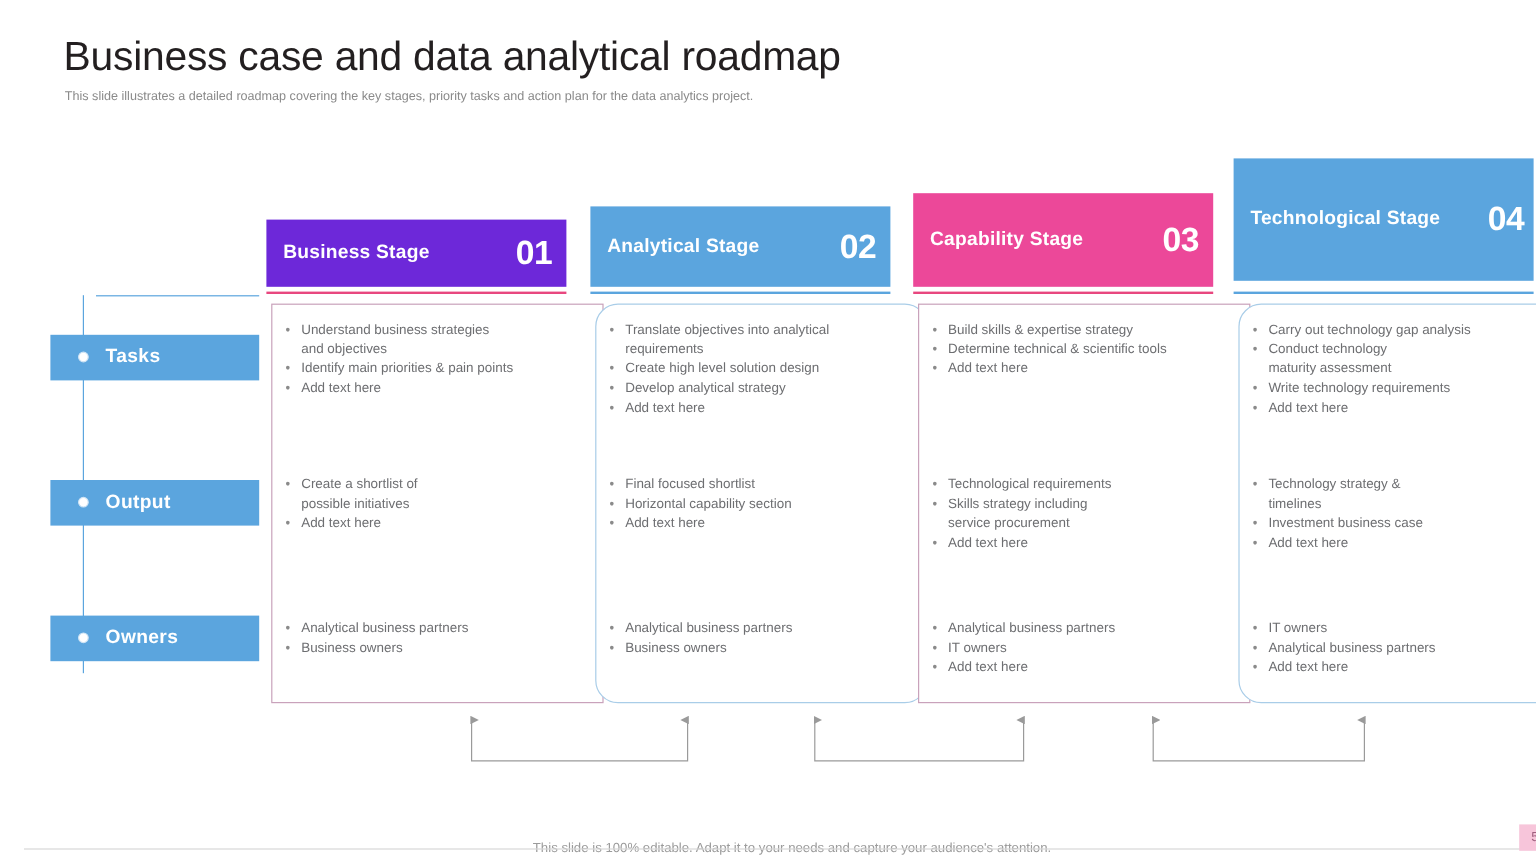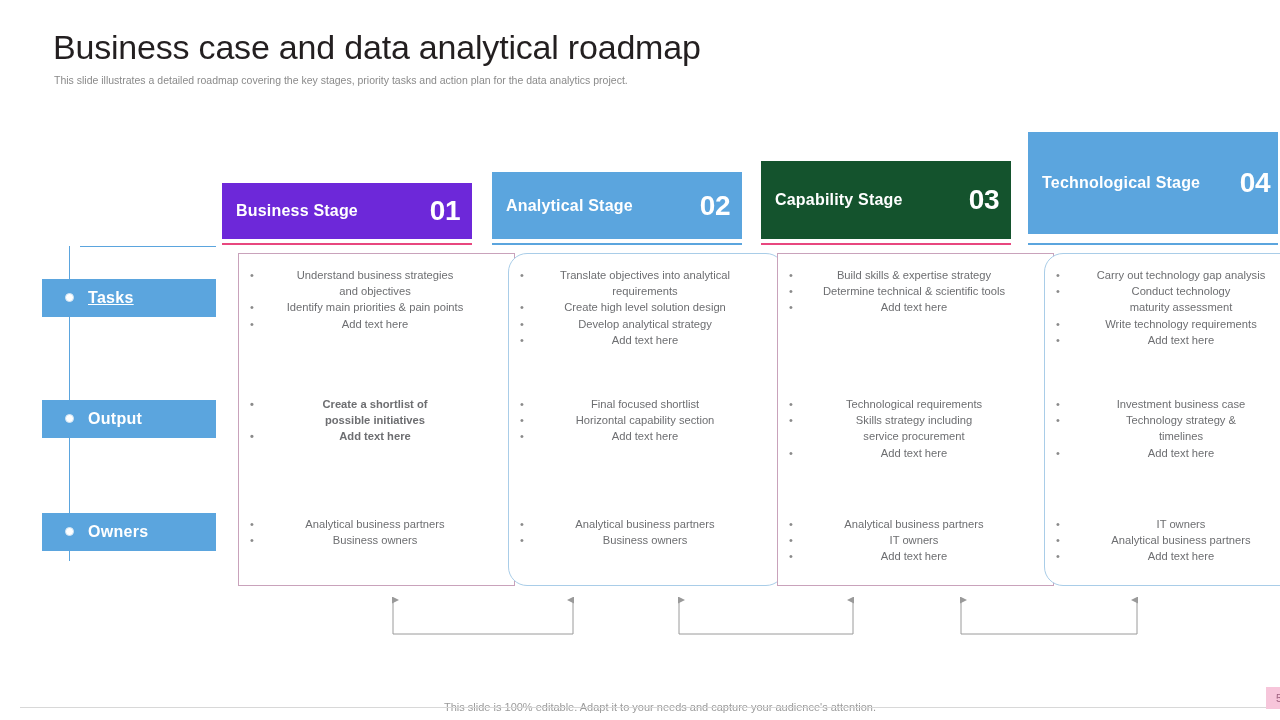--- a/index.html
+++ b/index.html
@@ -50,22 +50,22 @@
     position: absolute; left: 0; width: 250px;
     color: #ffffff; font-weight: 700;
     display: flex; align-items: center; justify-content: space-between;
     padding: 0 12px 0 14px;
   }
   .col-head .stage-name { font-size: 16px; letter-spacing: .2px; }
   .col-head .stage-num  { font-size: 28px; font-weight: 700; letter-spacing: -0.5px; }
   .col-underline { position: absolute; left: 0; width: 250px; height: 2px; }
 
   .col-body {
-    position: absolute; left: 16px; width: 277px;
-    background: #ffffff; border: 1px solid #c9a2bb; text-align: center;
+    position: absolute; left: 4px; width: 277px;
+    background: #ffffff; border: 1px solid #c9a2bb;
   }
   .col-body.blue { border-color: #a9cde8; border-radius: 19px; }
 
   .block { position: absolute; left: 8px; width: 240px; }
   ul.items { list-style: none; }
   ul.items li {
     position: relative;
     font-size: 11.2px; color: #6d6e71;
     line-height: 16.2px;
     padding-left: 16px;
@@ -100,21 +100,21 @@
 <body>
 
 <div class="slide">
 
   <div class="title">Business case and data analytical roadmap</div>
   <div class="subtitle">This slide illustrates a detailed roadmap covering the key stages, priority tasks and action plan for the data analytics project.</div>
 
   <div class="rail-top-line"></div>
   <div class="rail-line"></div>
 
-  <div class="rail-label" style="top:279px;text-decoration:underline;">
+  <div class="rail-label" style="top:279px;">
     <span>Tasks</span>
   </div>
   <div class="rail-dot" style="top:293px;"></div>
 
   <div class="rail-label" style="top:400px;">
     <span>Output</span>
   </div>
   <div class="rail-dot" style="top:414px;"></div>
 
   <div class="rail-label" style="top:513px;text-align:center;">
@@ -130,21 +130,21 @@
     <div class="col-underline" style="top:243px; background:#e8477f;"></div>
     <div class="col-body" style="top:253px; height:333px;">
       <div class="block" style="top:13px;">
         <ul class="items">
             <li>Understand  business strategies
 and objectives</li>
             <li>Identify  main  priorities &amp; pain  points</li>
             <li>Add text here</li>
           </ul>
       </div>
-      <div class="block" style="top:142px;font-weight:bold;">
+      <div class="block" style="top:142px;">
         <ul class="items">
             <li>Create  a shortlist  of
 possible initiatives</li>
             <li>Add text here</li>
           </ul>
       </div>
       <div class="block" style="top:262px;">
         <ul class="items">
             <li>Analytical business  partners</li>
             <li>Business owners</li>
@@ -179,21 +179,21 @@
       <div class="block" style="top:262px;">
         <ul class="items">
             <li>Analytical business  partners</li>
             <li>Business owners</li>
           </ul>
       </div>
     </div>
   </div>
 
   <div class="col" style="left:741px;">
-    <div class="col-head" style="top:161px; height:78px; background:#14532d;">
+    <div class="col-head" style="top:161px; height:78px; background:#ec4899;">
       <span class="stage-name">Capability Stage</span>
       <span class="stage-num">03</span>
     </div>
     <div class="col-underline" style="top:243px; background:#e8477f;"></div>
     <div class="col-body" style="top:253px; height:333px;">
       <div class="block" style="top:13px;">
         <ul class="items">
             <li>Build skills &amp; expertise  strategy</li>
             <li>Determine  technical &amp; scientific  tools</li>
             <li>Add text here</li>
@@ -228,23 +228,23 @@
         <ul class="items">
             <li>Carry  out technology  gap  analysis</li>
             <li>Conduct  technology
  maturity  assessment</li>
             <li>Write technology requirements</li>
             <li>Add text here</li>
           </ul>
       </div>
       <div class="block" style="top:142px;">
         <ul class="items">
-            <li>Investment  business case</li>
             <li>Technology  strategy &amp;
 timelines</li>
+            <li>Investment  business case</li>
             <li>Add text here</li>
           </ul>
       </div>
       <div class="block" style="top:262px;">
         <ul class="items">
             <li>IT  owners</li>
             <li>Analytical business  partners</li>
             <li>Add text here</li>
           </ul>
       </div>

